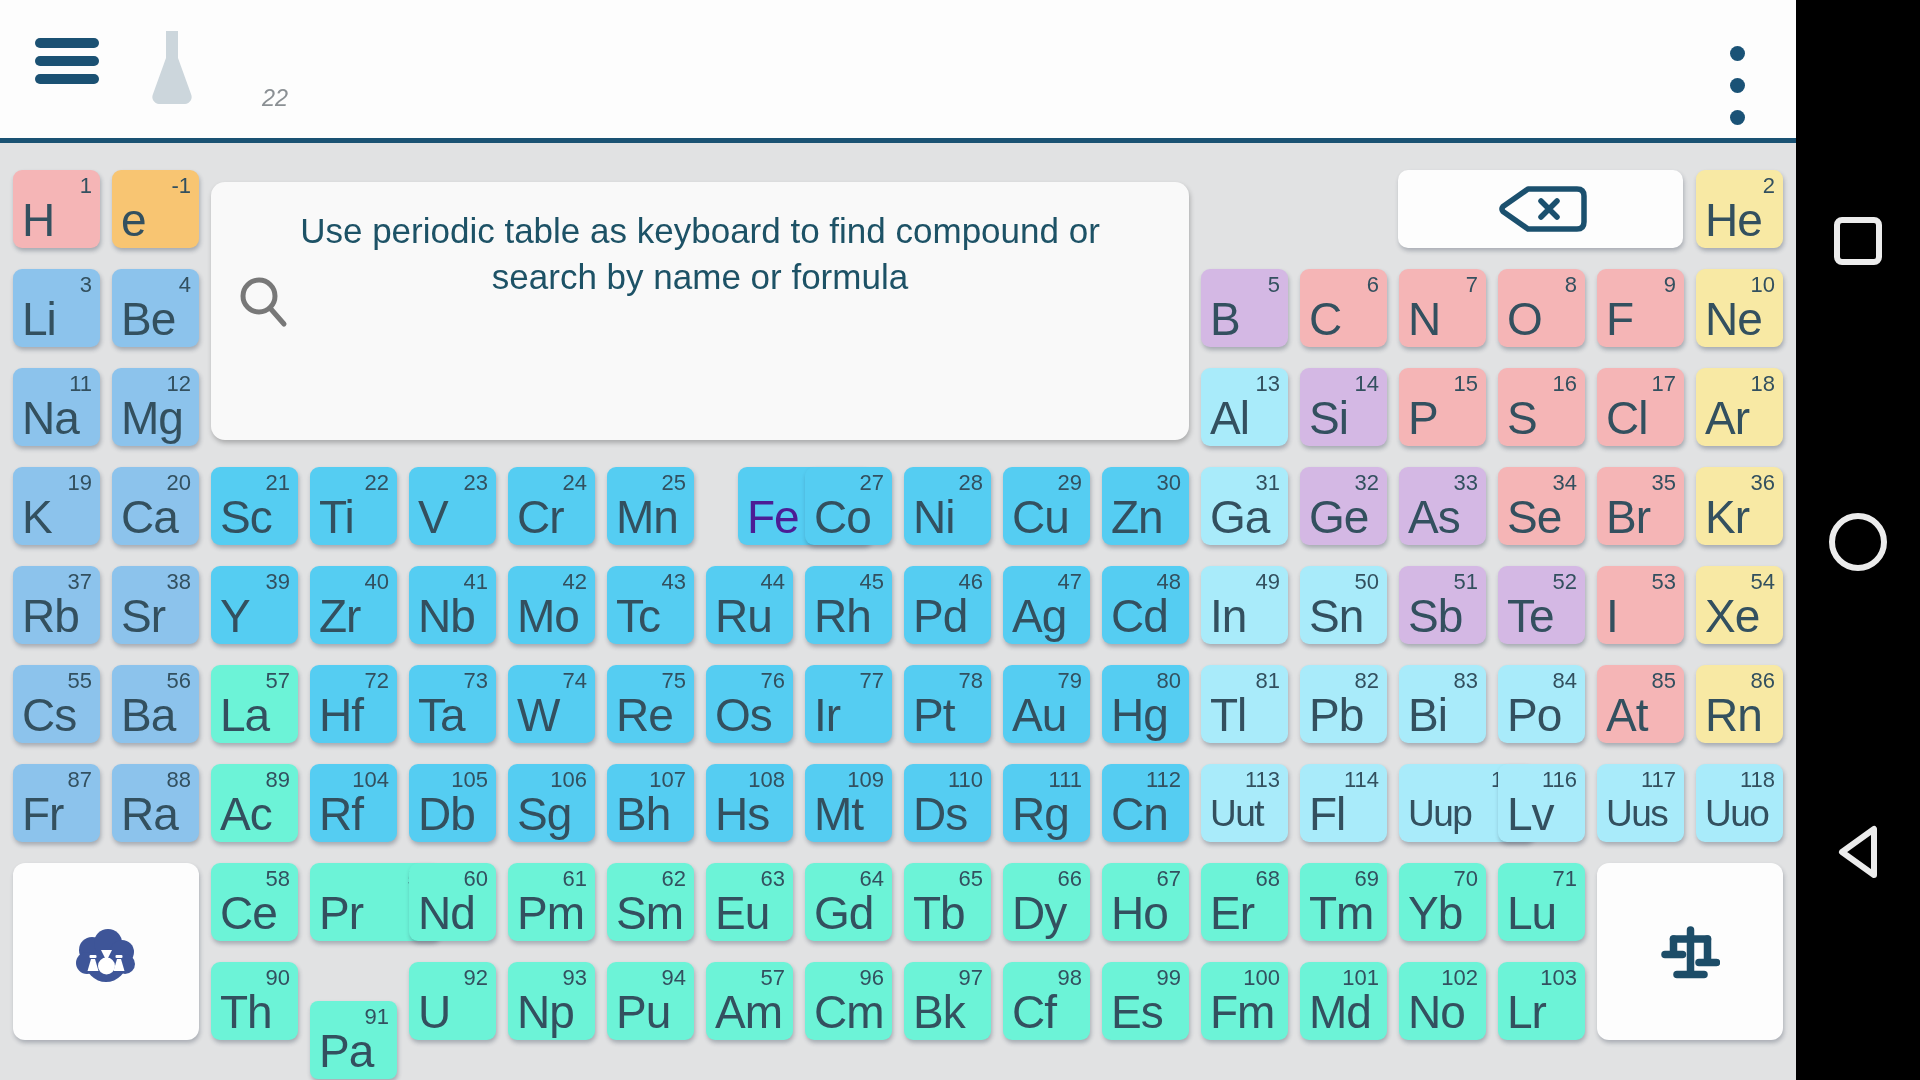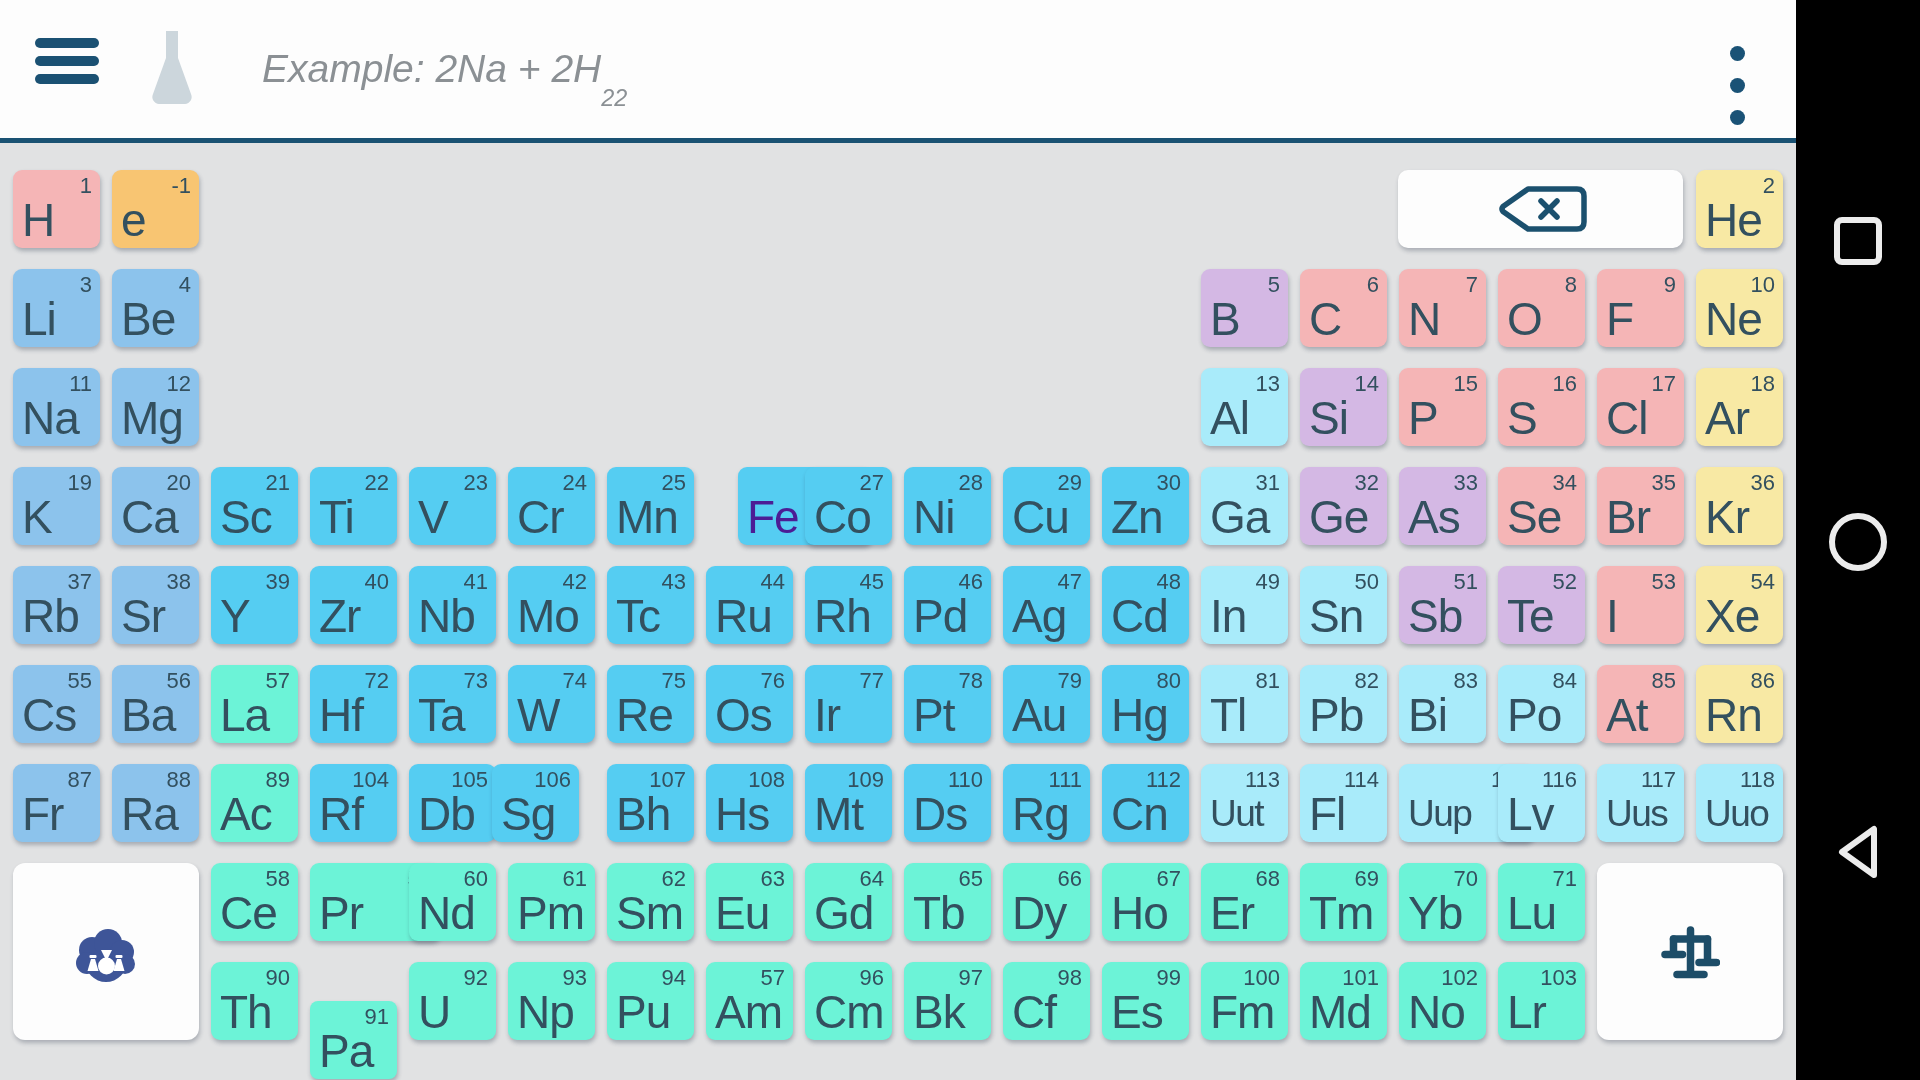--- a/index.html
+++ b/index.html
@@ -58,21 +58,20 @@
   <div class="header">
     <div class="hamburger">
       <span></span>
       <span></span>
       <span></span>
     </div>
     <svg class="flask-hdr" width="48" height="82" viewBox="0 0 48 82">
       <path d="M18 3 h12 v27 l13 36 a7 7 0 0 1 -6 10 h-26 a7 7 0 0 1 -6 -10 l13 -36 z" fill="#ccd6dc" stroke="none"></path>
     </svg>
     <div class="formula-input" id="formula-input">
-        <span>Example: 2Na + 2H</span>
         <span class="sub">2</span>
         <span class="sub">2</span>
       </div>
     <div class="overflow">
       <i></i>
       <i></i>
       <i></i>
     </div>
   </div>
 
@@ -383,21 +382,21 @@
           <span class="sym">Ac</span>
         </div>
         <div class="tile" style="left: 310px; top: 621px; background: rgb(85, 205, 242); color: rgb(51, 80, 95);">
           <span class="num">104</span>
           <span class="sym">Rf</span>
         </div>
         <div class="tile" style="left: 409px; top: 621px; background: rgb(85, 205, 242); color: rgb(51, 80, 95);">
           <span class="num">105</span>
           <span class="sym">Db</span>
         </div>
-        <div class="tile" style="left: 492px; top: 621px; background: rgb(85, 205, 242); color: rgb(51, 80, 95);">
+        <div class="tile" style="left: 508px; top: 621px; background: rgb(85, 205, 242); color: rgb(51, 80, 95);">
           <span class="num">106</span>
           <span class="sym">Sg</span>
         </div>
         <div class="tile" style="left: 607px; top: 621px; background: rgb(85, 205, 242); color: rgb(51, 80, 95);">
           <span class="num">107</span>
           <span class="sym">Bh</span>
         </div>
         <div class="tile" style="left: 706px; top: 621px; background: rgb(85, 205, 242); color: rgb(51, 80, 95);">
           <span class="num">108</span>
           <span class="sym">Hs</span>
@@ -549,20 +548,27 @@
         <div class="tile" style="left: 1399px; top: 819px; background: rgb(108, 243, 215); color: rgb(51, 80, 95);">
           <span class="num">102</span>
           <span class="sym">No</span>
         </div>
         <div class="tile" style="left: 1498px; top: 819px; background: rgb(108, 243, 215); color: rgb(51, 80, 95);">
           <span class="num">103</span>
           <span class="sym">Lr</span>
         </div>
       </div>
 
+    <div class="info-box">
+      <div class="msg">Use periodic table as keyboard to find compound or search by name or formula</div>
+      <svg class="search" width="56" height="56" viewBox="0 0 56 56">
+        <circle cx="22" cy="22" r="16" fill="none" stroke="#787878" stroke-width="5"></circle>
+        <line x1="33" y1="34" x2="47" y2="50" stroke="#787878" stroke-width="5" stroke-linecap="round"></line>
+      </svg>
+    </div>
 
     <div class="backspace-key">
       <svg width="98" height="54" viewBox="0 0 98 54">
         <path d="M36 7 H85 Q92 7 92 14 V40 Q92 47 85 47 H36 L11 29.5 Q9 27 11 24.5 Z" fill="none" stroke="#1b506e" stroke-width="5.5" stroke-linejoin="round"></path>
         <path d="M49 19 L65 35 M65 19 L49 35" fill="none" stroke="#1b506e" stroke-width="5.5" stroke-linecap="round"></path>
       </svg>
     </div>
 
     <div class="panel left">
       <svg width="62" height="62" viewBox="0 0 62 62">

